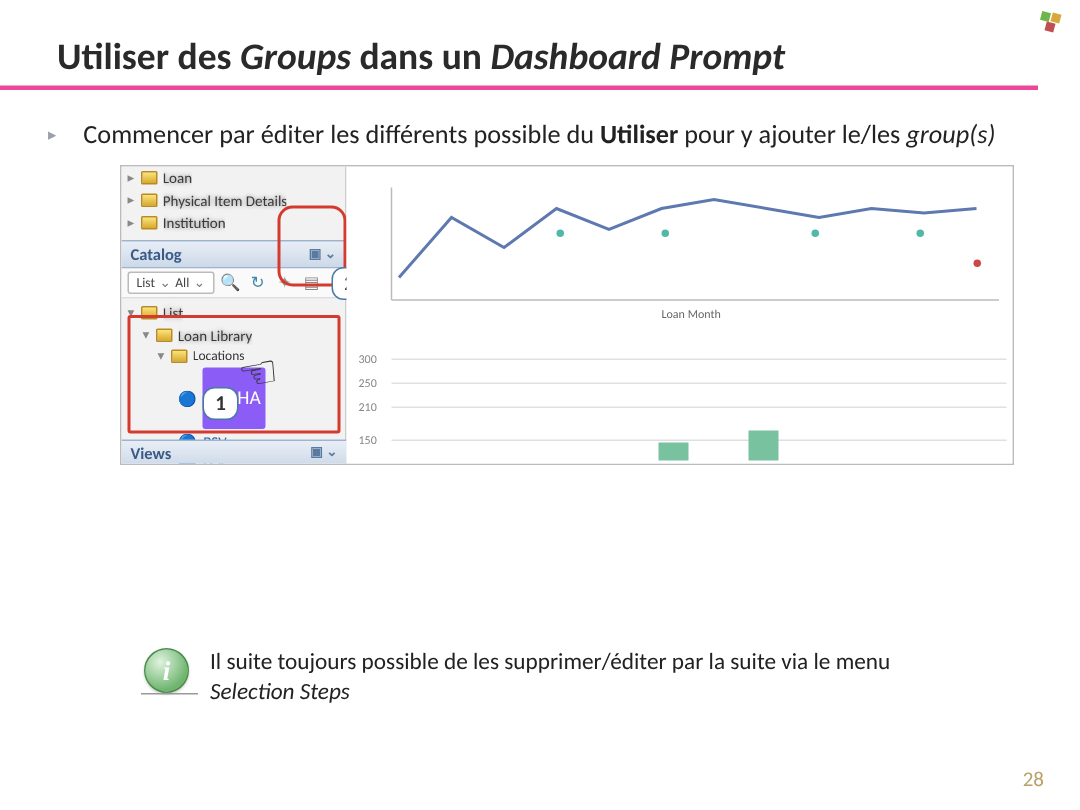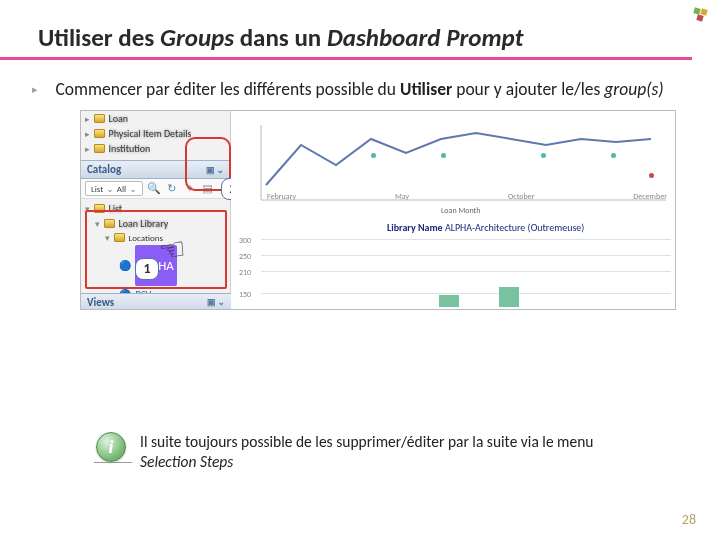--- a/index.html
+++ b/index.html
@@ -332,33 +332,23 @@
           <line x1="20" y1="10" x2="20" y2="85" stroke="#bbb"></line>
           <polyline points="25,70 60,30 95,50 130,24 165,38 200,24 235,18 270,24 305,30 340,24 375,27 410,24" fill="none" stroke="#5e78b0" stroke-width="2"></polyline>
         </svg>
         <div class="dots">
           <div class="dot d-teal" style="left:130px; top:38px"></div>
           <div class="dot d-teal" style="left:200px; top:38px"></div>
           <div class="dot d-teal" style="left:300px; top:38px"></div>
           <div class="dot d-teal" style="left:370px; top:38px"></div>
           <div class="dot d-red" style="left:408px; top:58px"></div>
         </div>
-        <div class="xlabels">
-          <span>February</span>
-          <span>May</span>
-          <span>October</span>
-          <span>December</span>
-        </div>
         <div class="axcap">Loan Month</div>
       </div>
 
-      <div class="sub-title">
-        <span class="bold">Library Name</span>
-        <span> </span><span>ALPHA-Architecture (Outremeuse)</span>
-      </div>
 
       <div class="barchart">
         <div class="ylab" style="top:0">300</div>
         <div class="gl" style="top:4px"></div>
         <div class="ylab" style="top:16px">250</div>
         <div class="gl" style="top:20px"></div>
         <div class="ylab" style="top:32px">210</div>
         <div class="gl" style="top:36px"></div>
         <div class="ylab" style="top:54px">150</div>
         <div class="gl" style="top:58px"></div>

